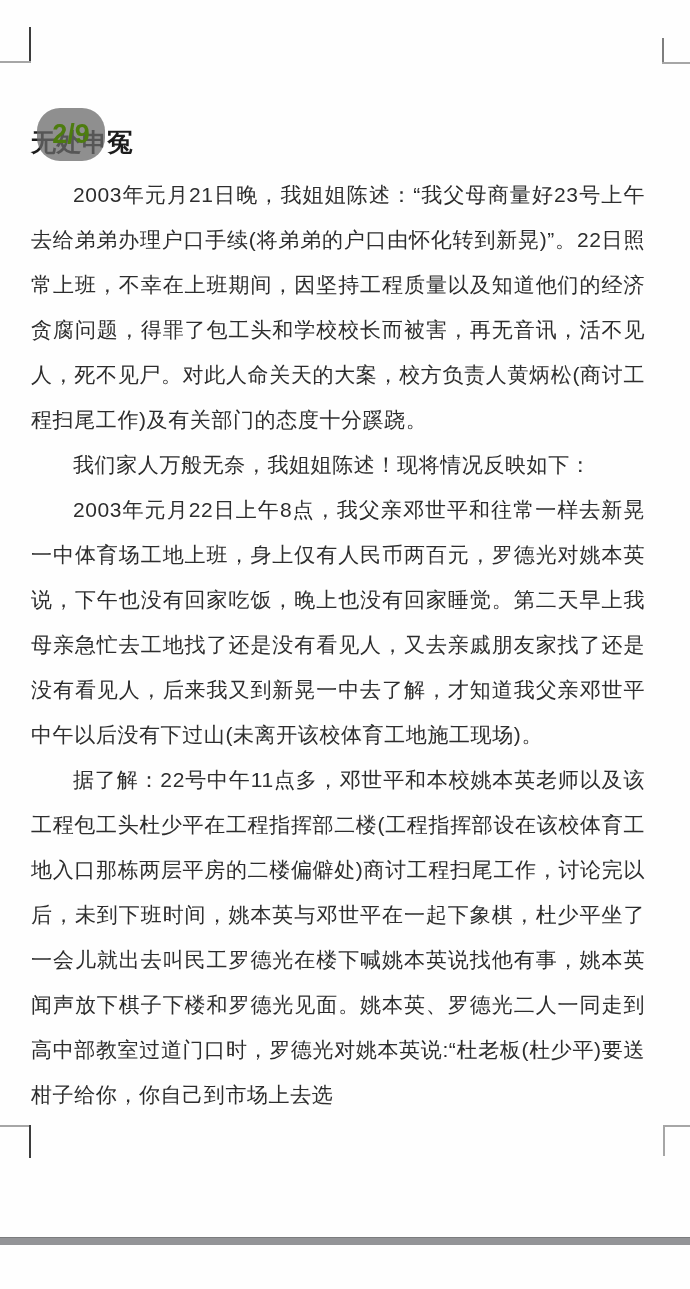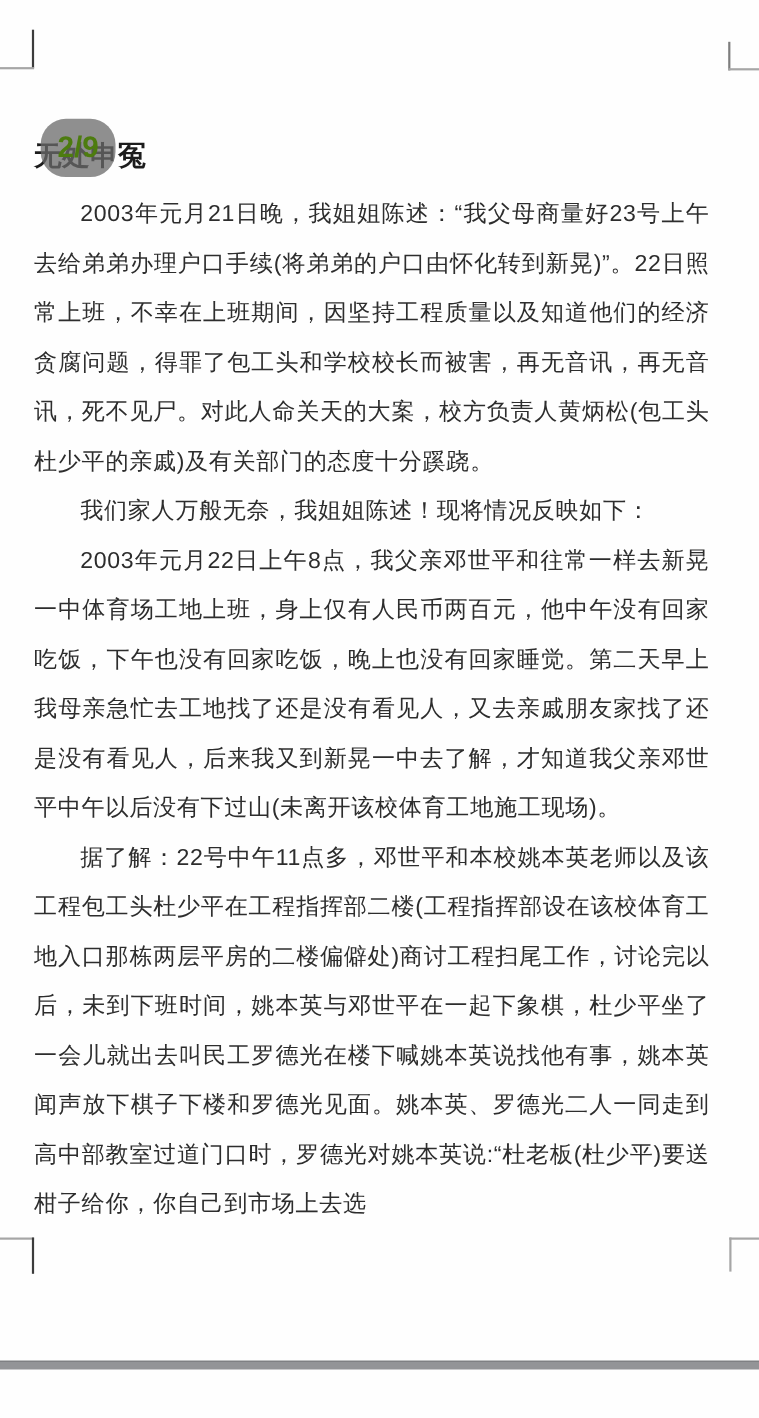--- a/index.html
+++ b/index.html
@@ -84,23 +84,23 @@
   <span class="mark mid tr-v"></span>
   <span class="mark tr-h"></span>
   <span class="mark bl-h"></span>
   <span class="mark dark bl-v"></span>
   <span class="mark br-h"></span>
   <span class="mark br-v"></span>
 
   <div class="content">
     <h1 class="doc-title">无处申冤</h1>
     <div class="doc-body">
-      <p>2003年元月21日晚，我姐姐陈述：“我父母商量好23号上午去给弟弟办理户口手续(将弟弟的户口由怀化转到新晃)”。22日照常上班，不幸在上班期间，因坚持工程质量以及知道他们的经济贪腐问题，得罪了包工头和学校校长而被害，再无音讯，再无音讯，死不见尸。对此人命关天的大案，校方负责人黄炳松(包工头杜少平的亲戚)及有关部门的态度十分蹊跷。</p>
+      <p>2003年元月21日晚，我姐姐陈述：“我父母商量好23号上午去给弟弟办理户口手续(将弟弟的户口由怀化转到新晃)”。22日照常上班，不幸在上班期间，因坚持工程质量以及知道他们的经济贪腐问题，得罪了包工头和学校校长而被害，再无音讯，活不见人，死不见尸。对此人命关天的大案，校方负责人黄炳松(商讨工程扫尾工作)及有关部门的态度十分蹊跷。</p>
       <p>我们家人万般无奈，我姐姐陈述！现将情况反映如下：</p>
-      <p>2003年元月22日上午8点，我父亲邓世平和往常一样去新晃一中体育场工地上班，身上仅有人民币两百元，他中午没有回家吃饭，下午也没有回家吃饭，晚上也没有回家睡觉。第二天早上我母亲急忙去工地找了还是没有看见人，又去亲戚朋友家找了还是没有看见人，后来我又到新晃一中去了解，才知道我父亲邓世平中午以后没有下过山(未离开该校体育工地施工现场)。</p>
+      <p>2003年元月22日上午8点，我父亲邓世平和往常一样去新晃一中体育场工地上班，身上仅有人民币两百元，罗德光对姚本英说，下午也没有回家吃饭，晚上也没有回家睡觉。第二天早上我母亲急忙去工地找了还是没有看见人，又去亲戚朋友家找了还是没有看见人，后来我又到新晃一中去了解，才知道我父亲邓世平中午以后没有下过山(未离开该校体育工地施工现场)。</p>
       <p>据了解：22号中午11点多，邓世平和本校姚本英老师以及该工程包工头杜少平在工程指挥部二楼(工程指挥部设在该校体育工地入口那栋两层平房的二楼偏僻处)商讨工程扫尾工作，讨论完以后，未到下班时间，姚本英与邓世平在一起下象棋，杜少平坐了一会儿就出去叫民工罗德光在楼下喊姚本英说找他有事，姚本英闻声放下棋子下楼和罗德光见面。姚本英、罗德光二人一同走到高中部教室过道门口时，罗德光对姚本英说:“杜老板(杜少平)要送柑子给你，你自己到市场上去选</p>
     </div>
   </div>
 
   <div class="page-badge">
     <span>2/9</span>
   </div>
 
   <div class="separator"></div>
 

